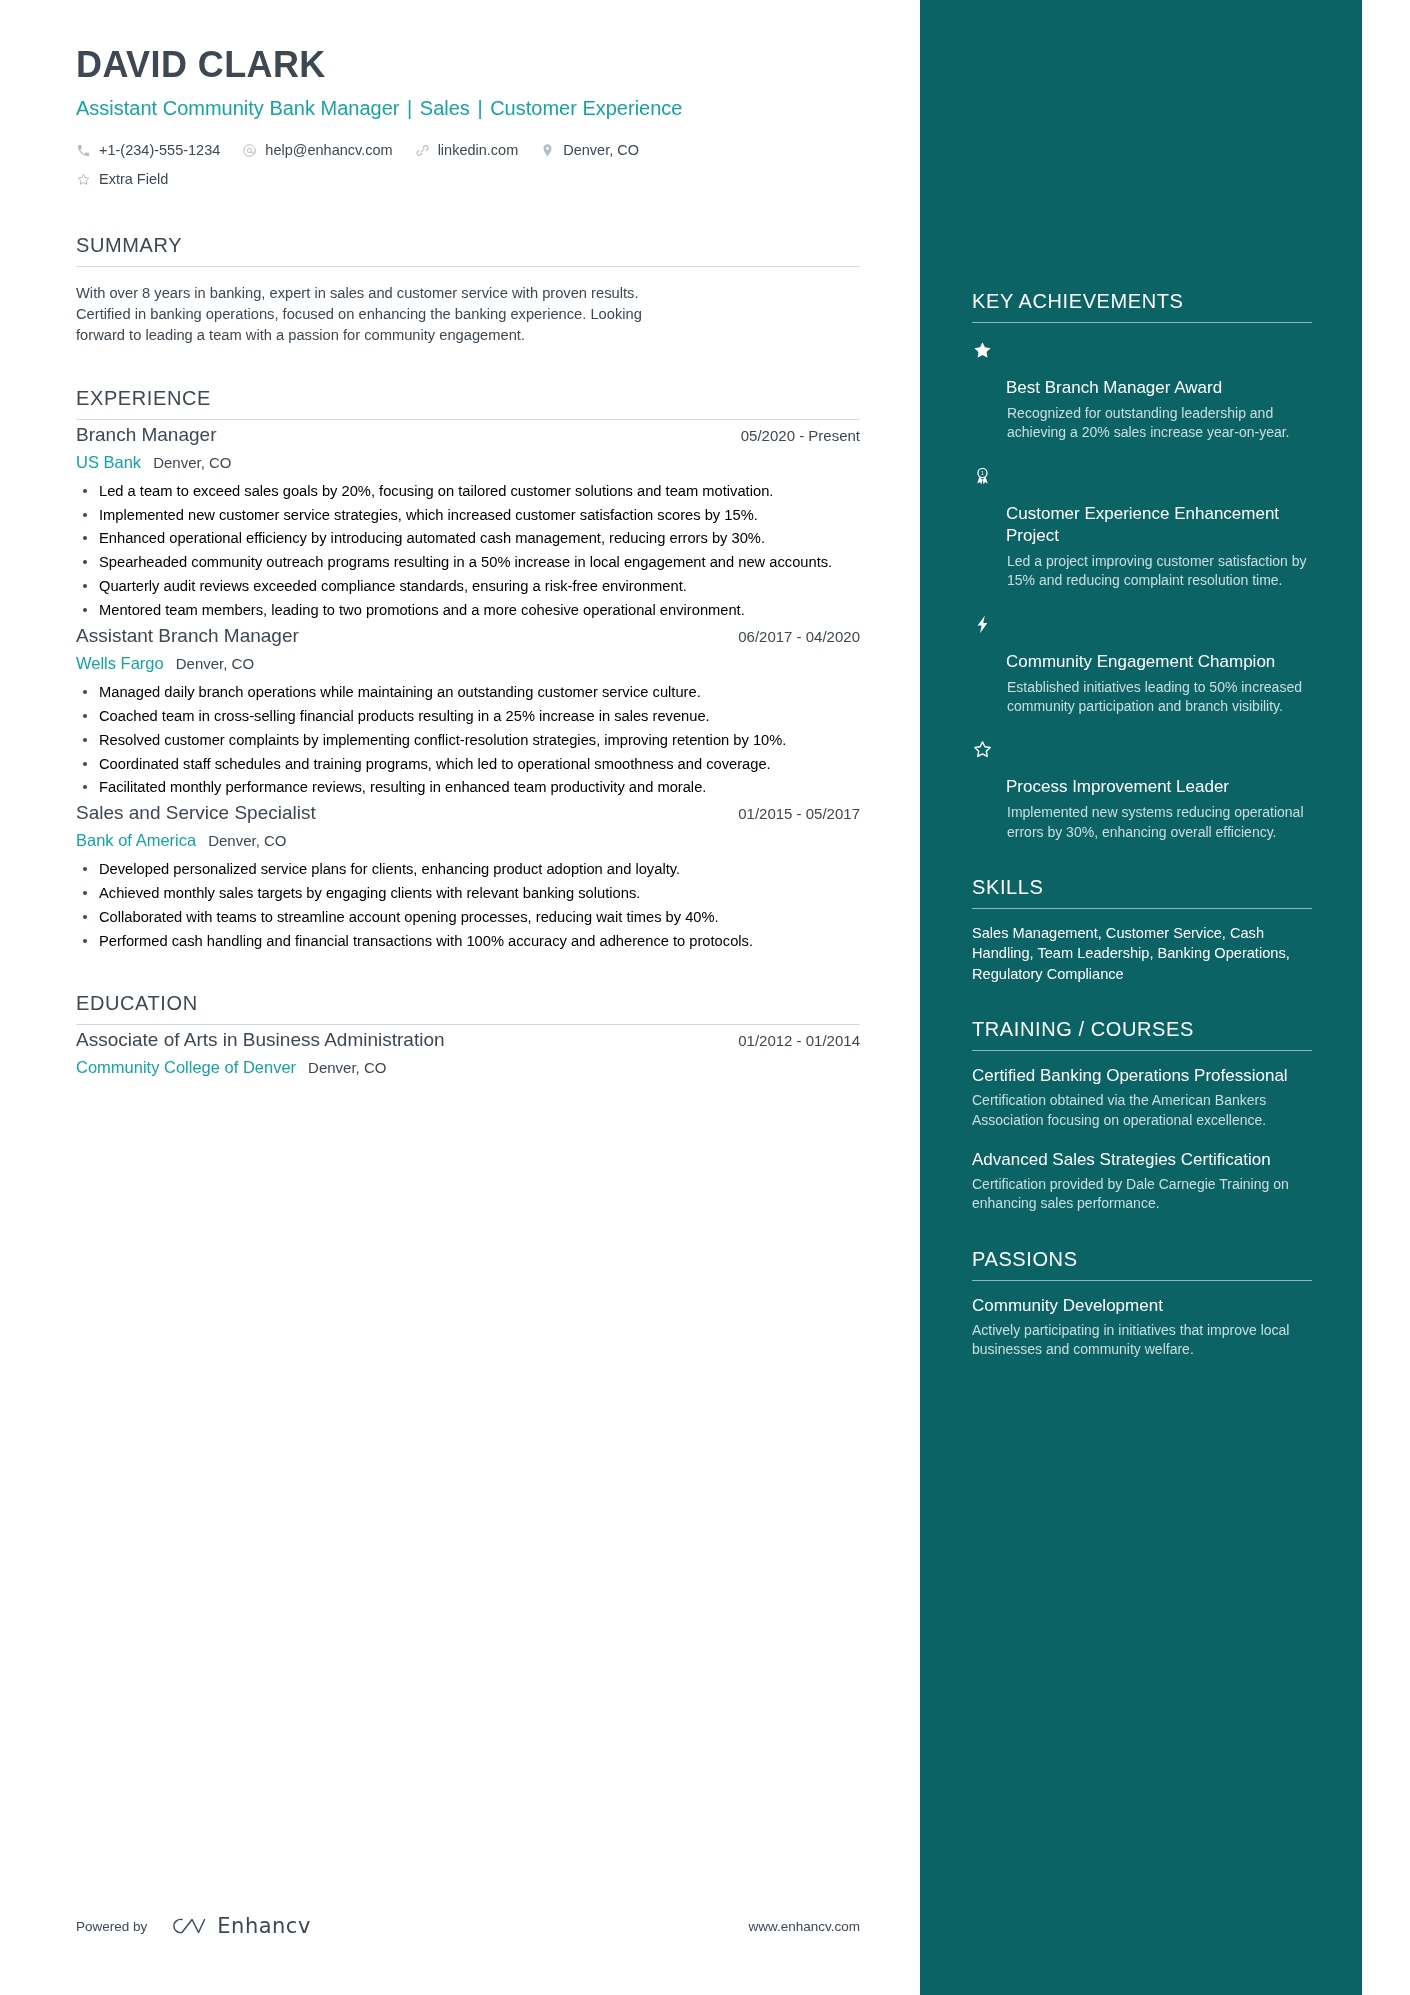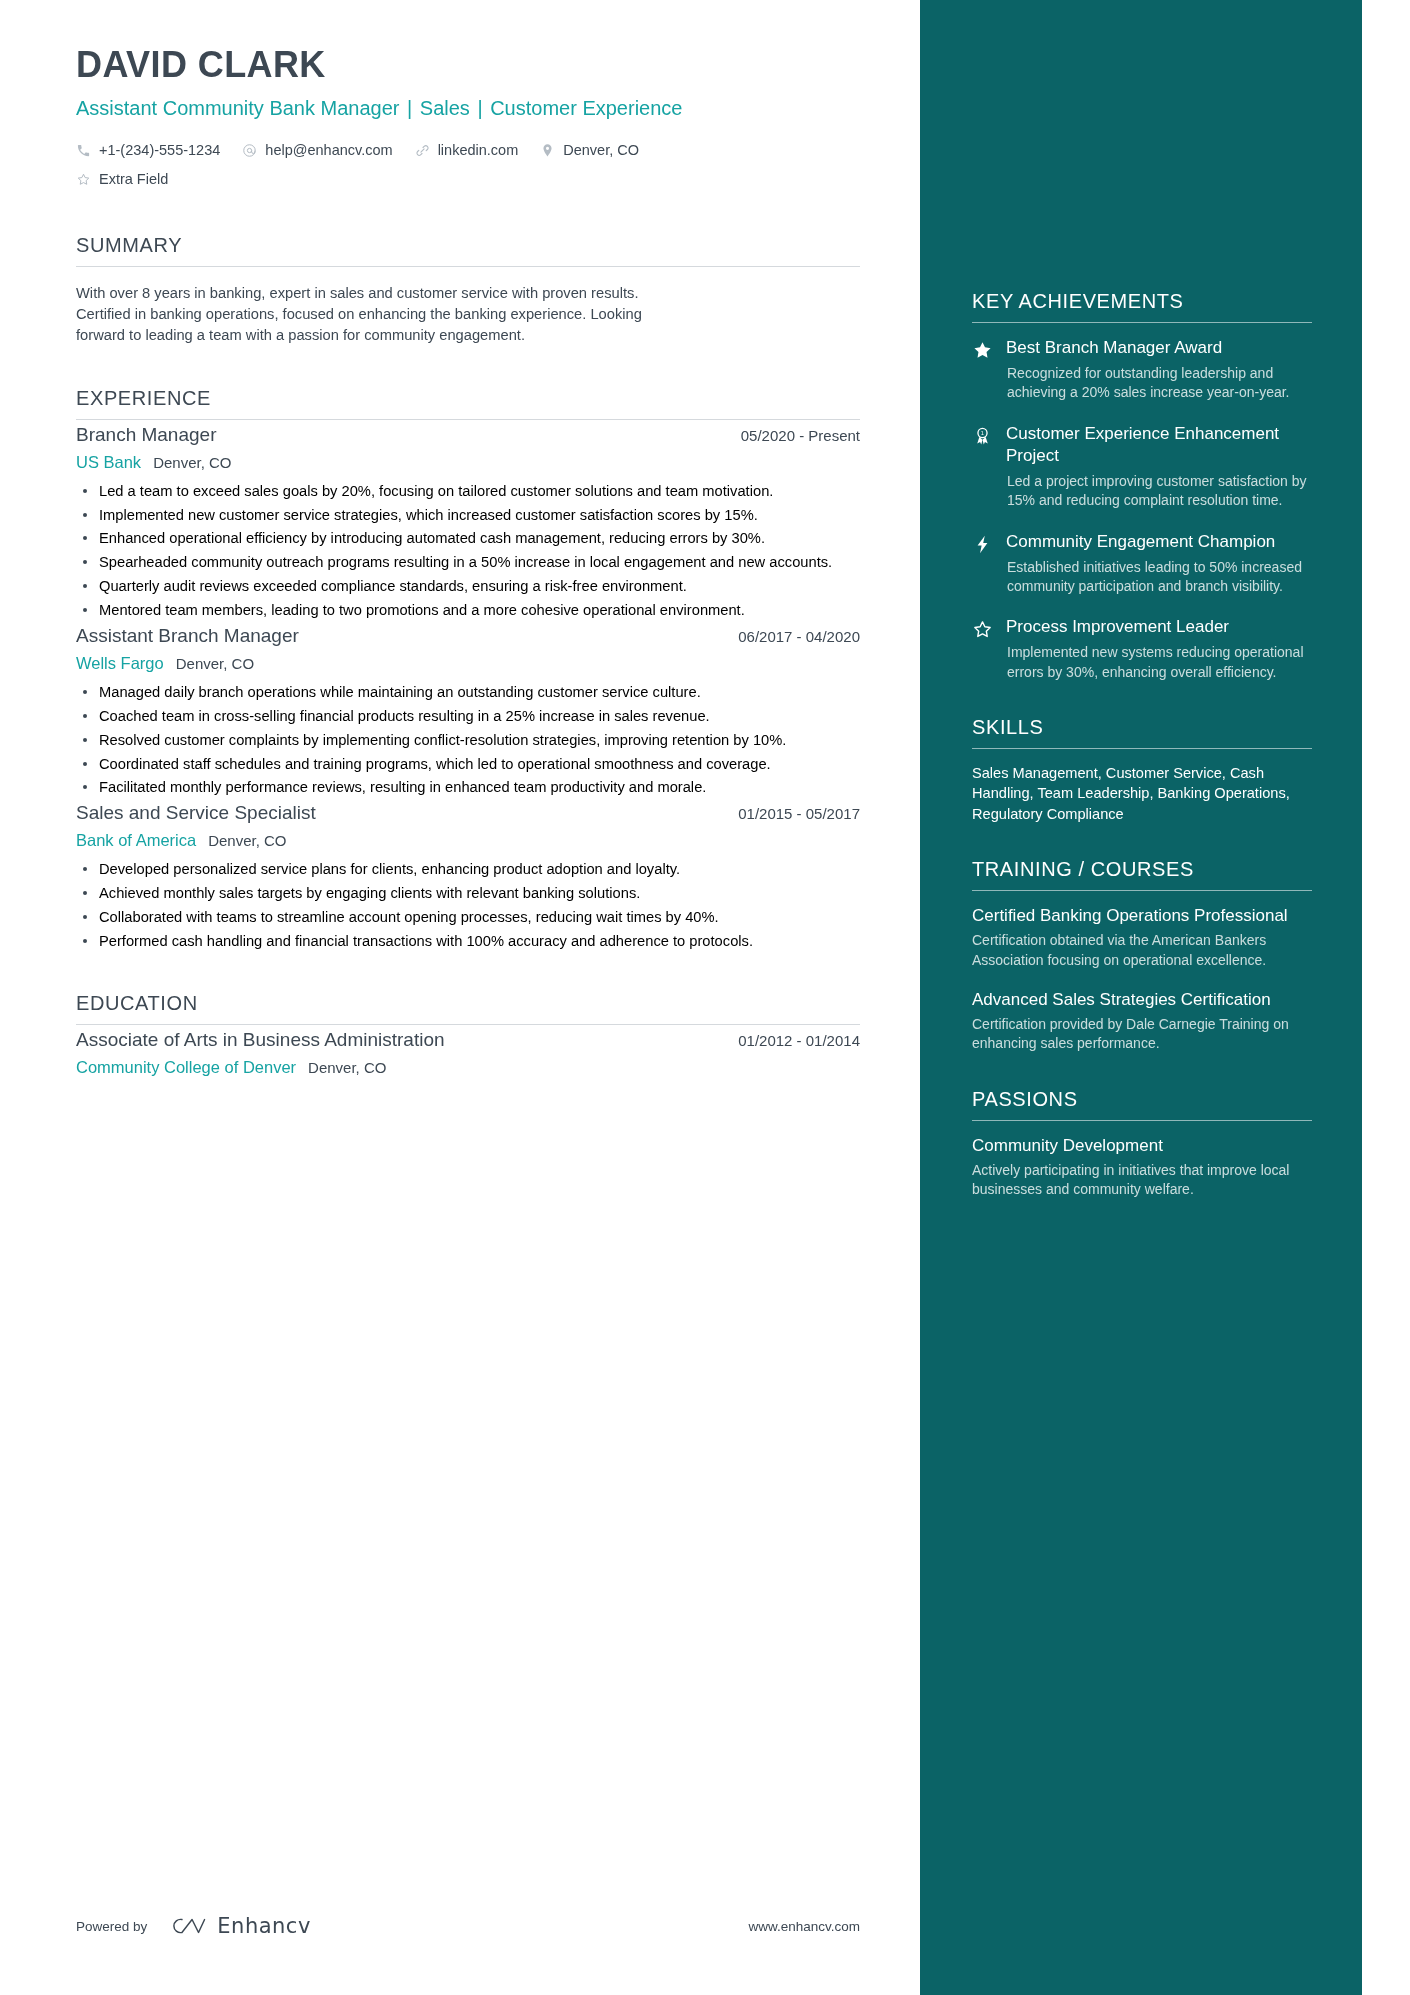--- a/index.html
+++ b/index.html
@@ -147,21 +147,21 @@
     font-weight: 400;
     color: #ffffff;
     padding-bottom: 9px;
   }
   .side-rule { height: 1px; background: rgba(255,255,255,0.55); width: 100%; margin-bottom: 14px; }
 
   .ach { display: flex; gap: 13px; margin-bottom: 20px; }
   .ach-ic { width: 21px; flex: 0 0 21px; color:#ffffff; padding-top: 3px; }
   .ach-ic svg { width: 21px; height: 21px; display:block; }
   .ach-body { flex: 1 1 auto; }
-  .ach-title { font-size: 17px; line-height: 1.3; color:#ffffff; margin-bottom: 5px; }
+  .ach-title { font-size: 17px; line-height: 1.3; color:#ffffff; margin-bottom: 5px; margin-top: 40px; }
   .ach-desc { font-size: 14px; line-height: 1.38; color: rgba(255,255,255,0.78); padding-left: 1px; }
 
   .side-text { font-size: 14.6px; line-height: 1.4; color: #ffffff; }
   .course { margin-bottom: 19px; }
   .course-title { font-size: 17px; line-height: 1.3; color:#ffffff; margin-bottom: 4px; }
   .course-desc { font-size: 14px; line-height: 1.38; color: rgba(255,255,255,0.78); }
 </style>
 </head>
 <body>
 

